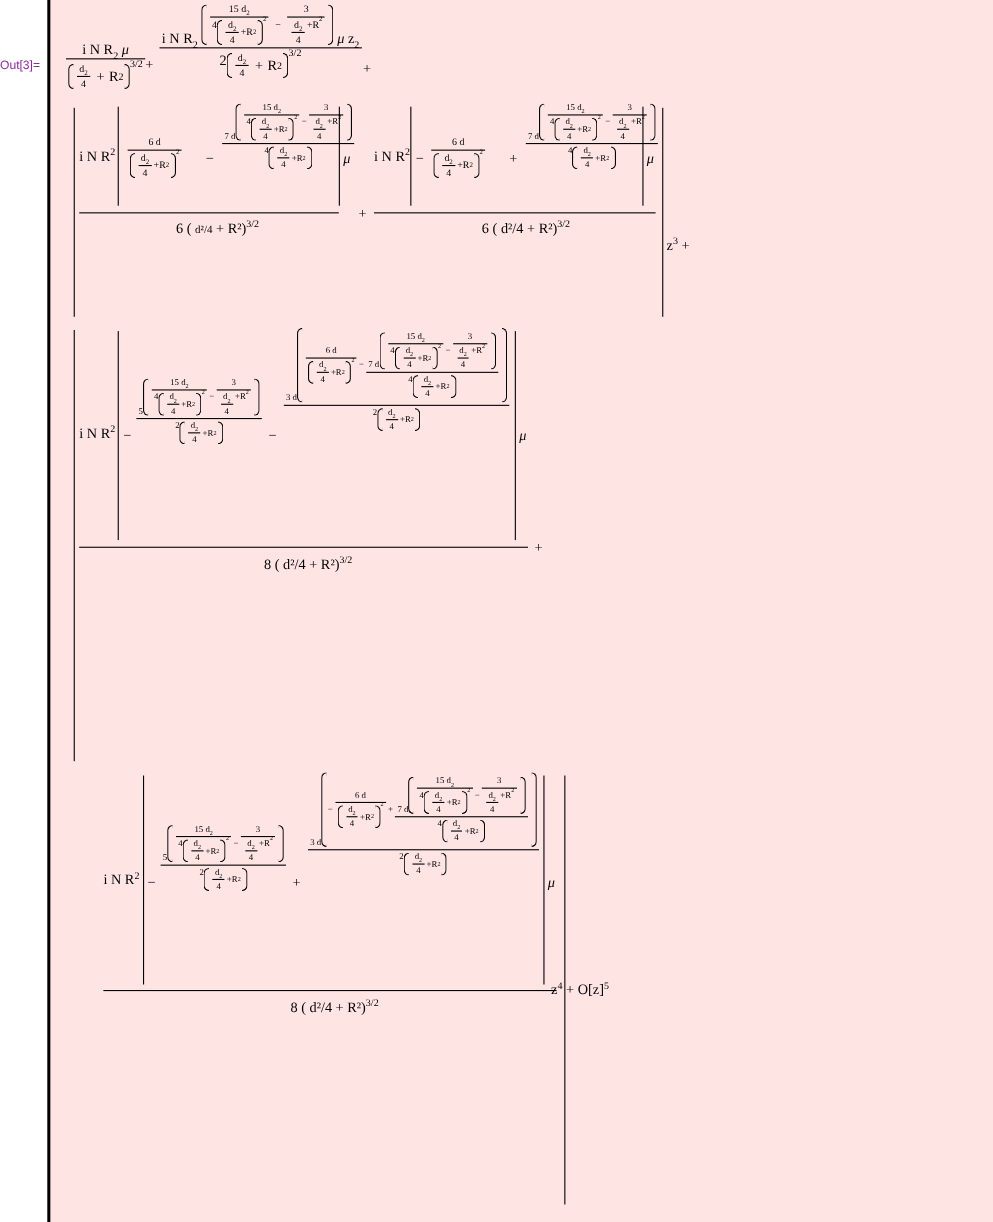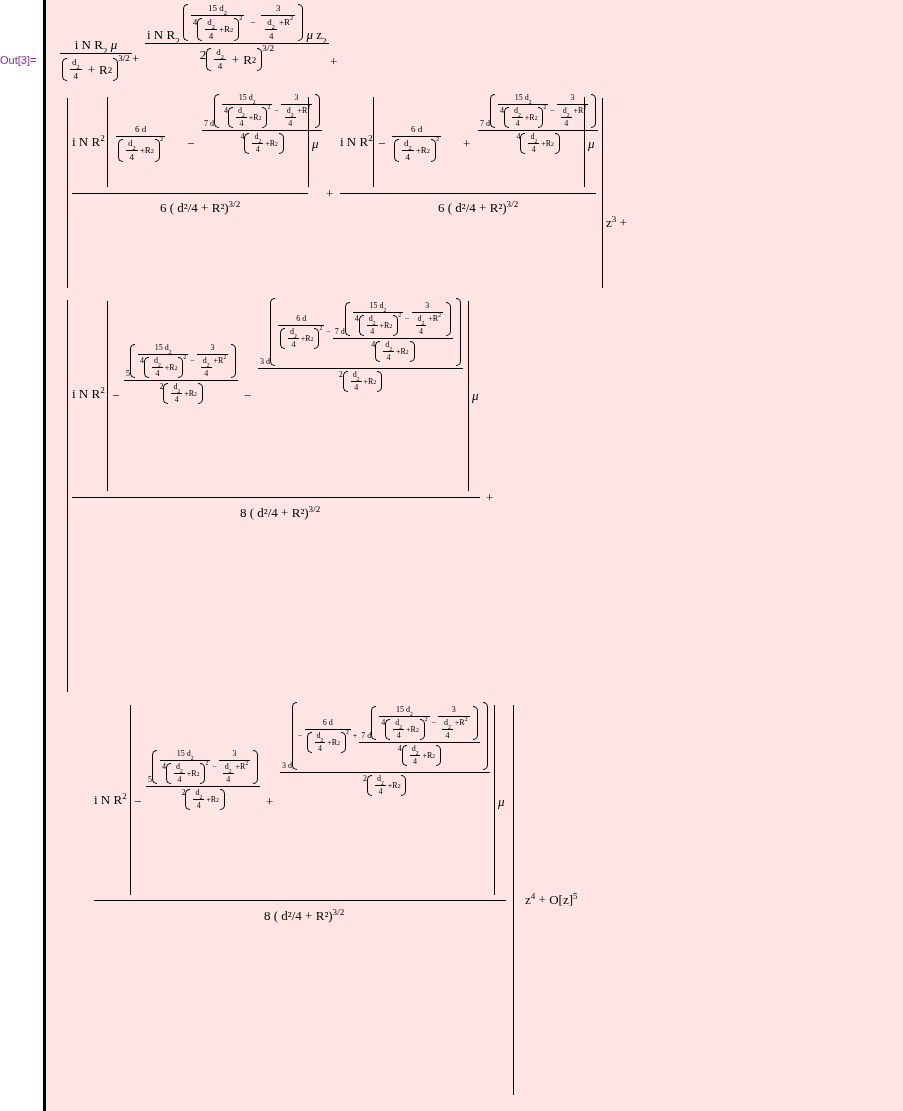--- a/index.html
+++ b/index.html
@@ -18,21 +18,21 @@
   .frac > .den { padding:2px 2px 0 2px; border-top:1px solid #000; display:flex; align-items:flex-start; justify-content:center; align-self:stretch; }
   sup { font-size:0.7em; vertical-align:super; line-height:0; }
   .op { margin:0 4px; }
   .grp { display:inline-flex; align-items:center; position:relative; padding:0 6px; }
   .grp::before, .grp::after { content:""; position:absolute; top:0; bottom:0; width:4px; border:1px solid #000; }
   .grp::before { left:0; border-right:none; border-radius:6px 0 0 6px; }
   .grp::after { right:0; border-left:none; border-radius:0 6px 6px 0; }
   .vline { position:absolute; width:1px; background:#000; }
   .hline { position:absolute; height:1px; background:#000; }
   .t { position:absolute; white-space:nowrap; font-size:13px; }
-  .ts { position:absolute; white-space:nowrap; font-size:13px; }
+  .ts { position:absolute; white-space:nowrap; font-size:10px; }
 </style>
 </head>
 <body>
 
 <div class="label">Out[3]=</div>
 <div class="cellbar"></div>
 <div class="cell">
 
   <div class="abs m" style="left:12px;top:38px;">
     <span class="frac">
@@ -661,15 +661,15 @@
               <span>R</span>
               <sup>2</sup>
             </span>
           </span>
         </span>
     </div>
     <div class="t" style="left:404px;top:94px;"><i>μ</i></div>
     <div class="hline" style="left:0;top:200px;width:412px;"></div>
     <div class="t" style="left:170px;top:208px;"><span>8</span> ( <span>d</span>²/<span>4</span> + <span>R</span>²)<sup>3/2</sup></div>
   </div>
-  <div class="t" style="left:479px;top:892px;"><span>z</span><sup>4</sup> <span>+</span> <span>O[z]</span><sup>5</sup></div>
+  <div class="t" style="left:455px;top:892px;"><span>z</span><sup>4</sup> <span>+</span> <span>O[z]</span><sup>5</sup></div>
 
 </div>
 
 </body></html>

